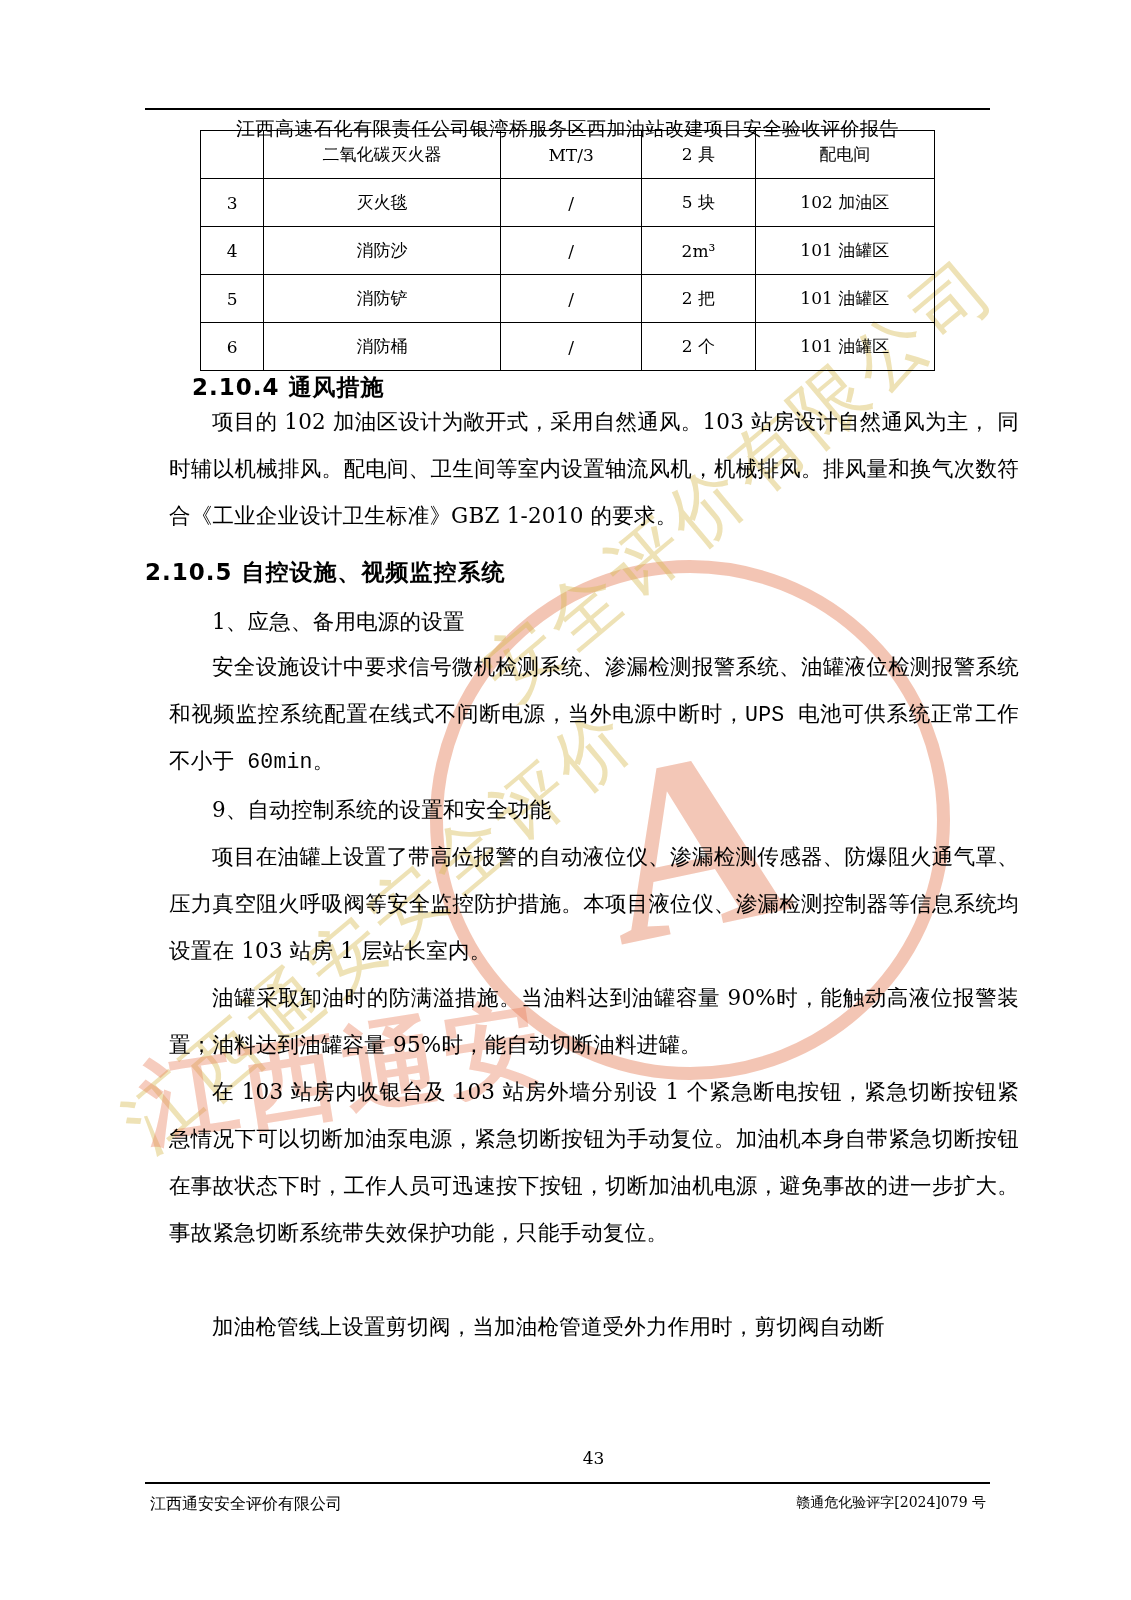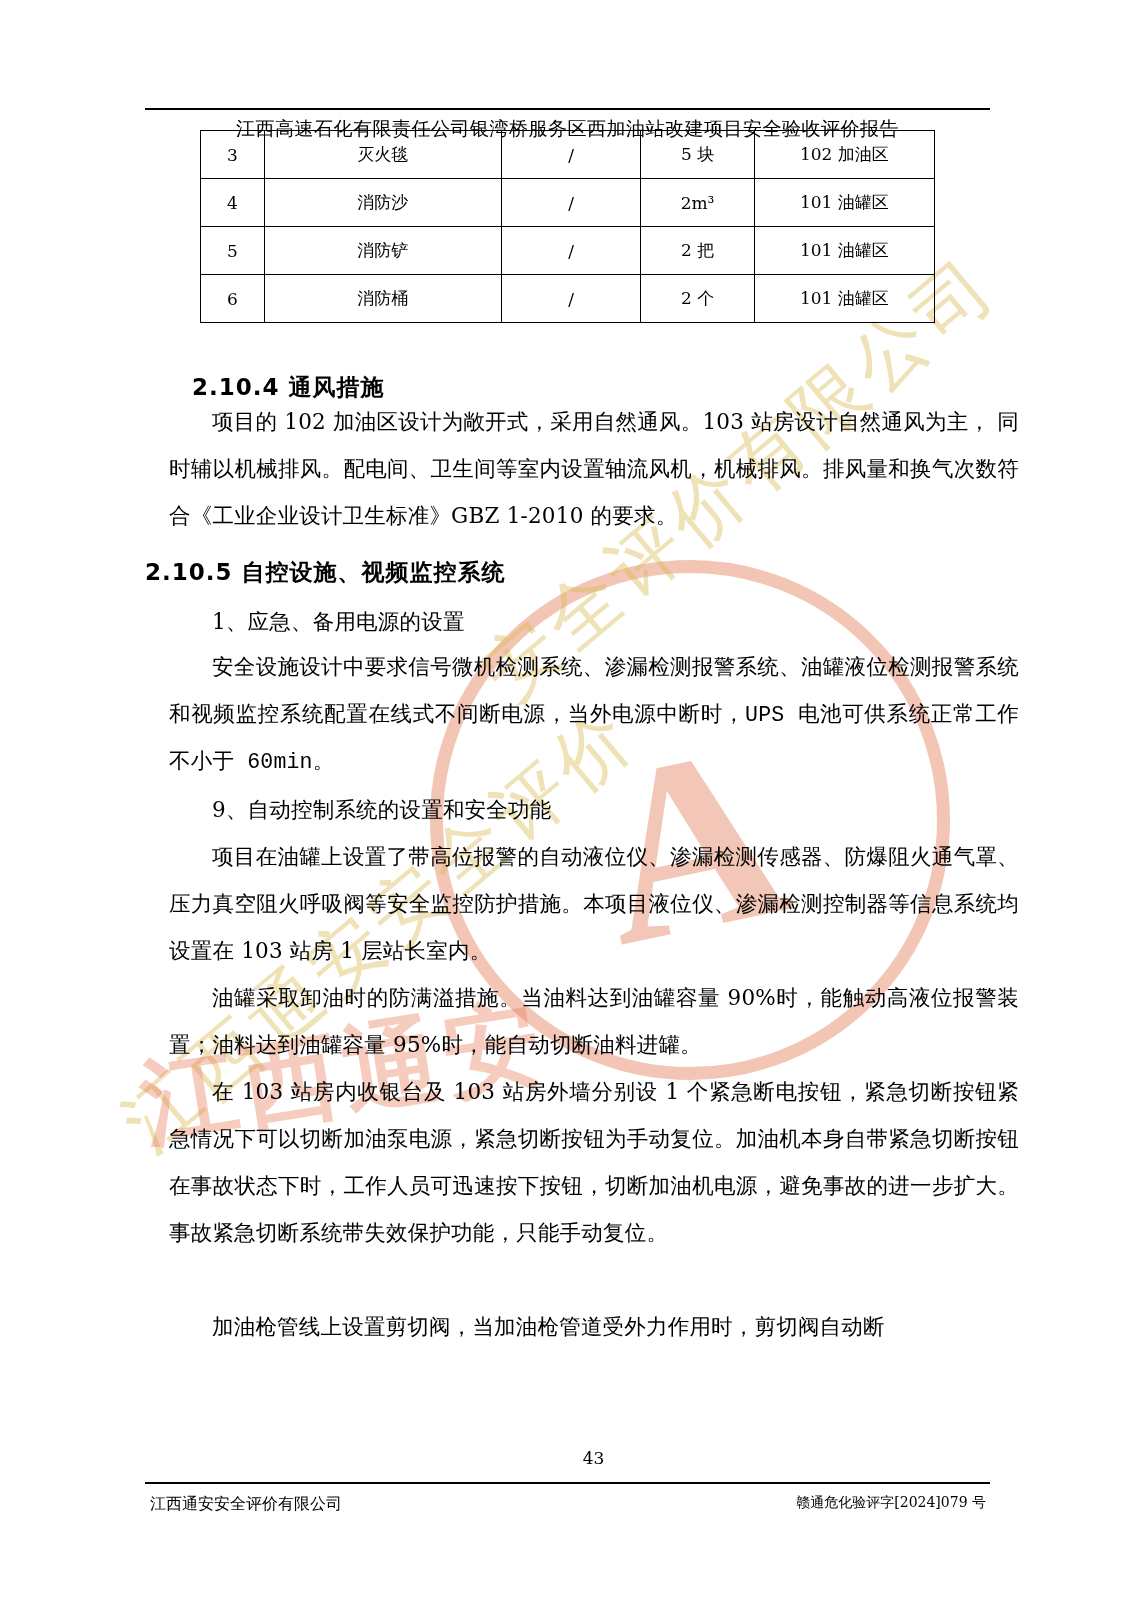--- a/index.html
+++ b/index.html
@@ -183,20 +183,27 @@
   </div>
 
   <div class="content">
 
     <div class="page-header">江西高速石化有限责任公司银湾桥服务区西加油站改建项目安全验收评价报告</div>
     <div class="header-rule"></div>
 
     <table class="fire-table">
       <tbody>
         <tr>
+          <td class="c-no"></td>
+          <td class="c-name">二氧化碳灭火器</td>
+          <td class="c-spec">MT/3</td>
+          <td class="c-qty">2 具</td>
+          <td class="c-loc">配电间</td>
+        </tr>
+        <tr>
           <td class="c-no">3</td>
           <td class="c-name">灭火毯</td>
           <td class="c-spec">/</td>
           <td class="c-qty">5 块</td>
           <td class="c-loc">102 加油区</td>
         </tr>
         <tr>
           <td class="c-no">4</td>
           <td class="c-name">消防沙</td>
           <td class="c-spec">/</td>

